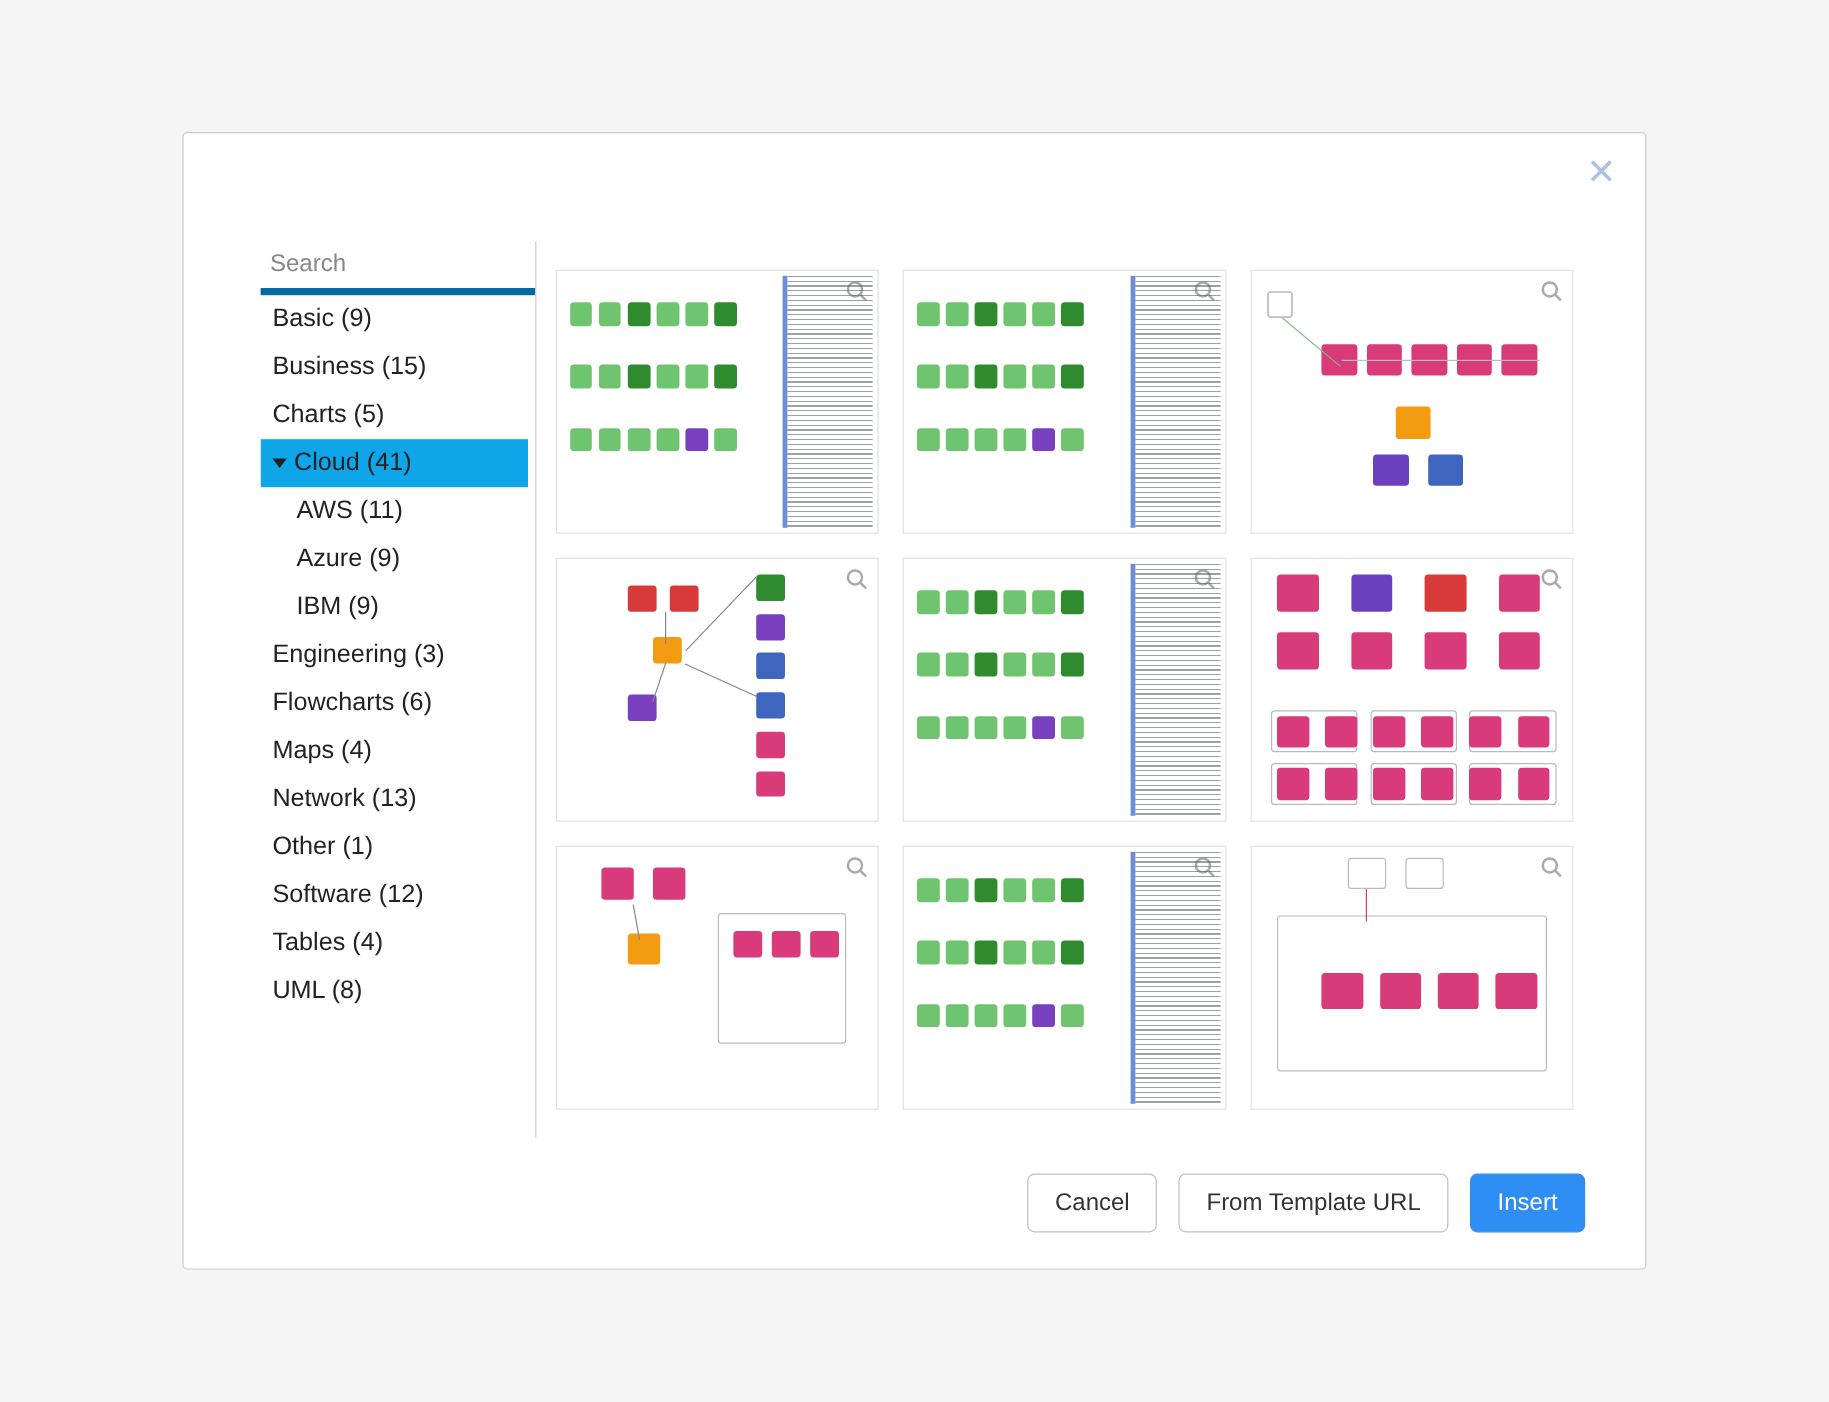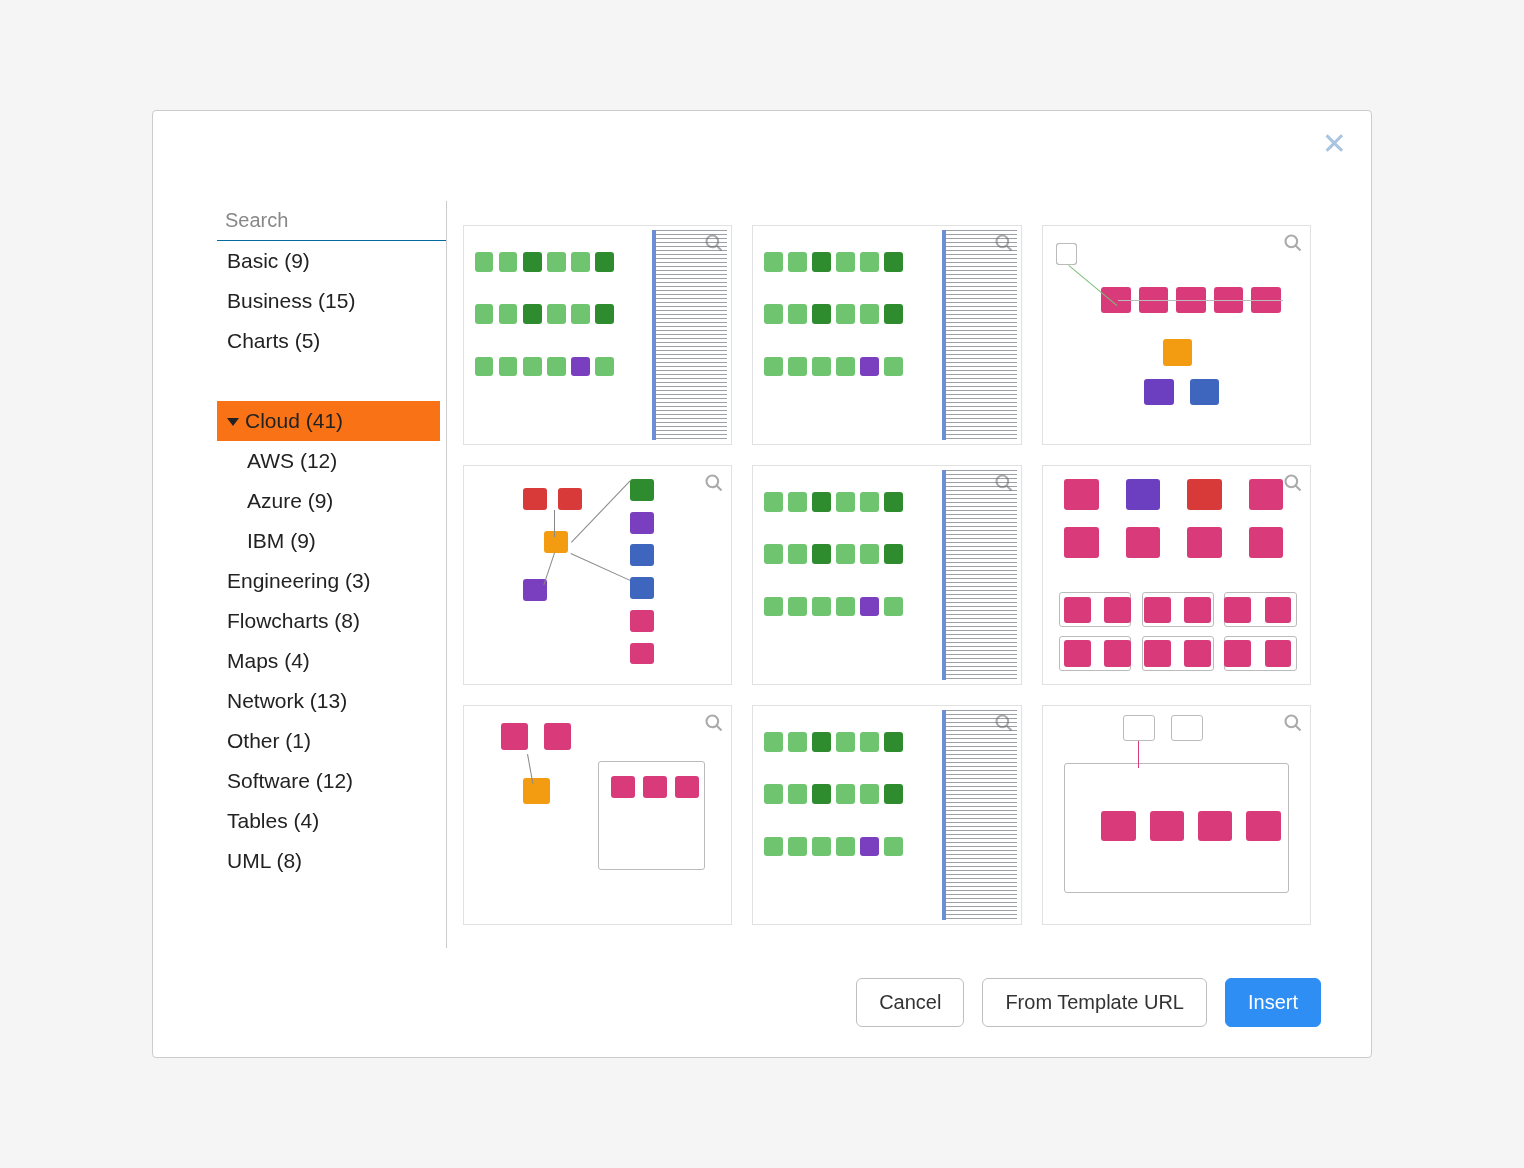--- a/index.html
+++ b/index.html
@@ -41,21 +41,21 @@
 .sidebar {
   width: 230px;
   flex-shrink: 0;
   border-right: 1px solid #ccc;
   position: relative;
   overflow: hidden;
 }
 .search-row {
   display: flex;
   align-items: center;
-  border-bottom: 1px solid #0369a1;
+  border-bottom: 6px solid #0369a1;
   padding: 4px 6px;
 }
 .search-input {
   flex: 1;
   border: none;
   outline: none;
   font-size: 20px;
   color: #333;
   background: transparent;
   padding: 4px 2px;
@@ -69,22 +69,21 @@
 .category-list::-webkit-scrollbar { width: 10px; }
 .category-list::-webkit-scrollbar-thumb { background: #c1c1c1; border-radius: 5px; }
 .cat-item {
   font-size: 21px;
   color: #222;
   padding: 8px 10px 8px 10px;
   cursor: pointer;
   white-space: nowrap;
 }
 .cat-item.selected {
-  background: #f97316;
-  margin-top: 40px;
+  background: #0ea5e9;
 }
 .cat-item .tri {
   display: inline-block;
   width: 0; height: 0;
   border-left: 6px solid transparent;
   border-right: 6px solid transparent;
   border-top: 8px solid #222;
   margin-right: 6px;
   vertical-align: 2px;
 }
@@ -184,25 +183,25 @@
     <div class="sidebar">
       <div class="search-row">
         <input class="search-input" placeholder="Search" style="">
 
       </div>
       <div class="category-list" id="category-list">
           <div class="cat-item"><span>Basic (9)</span></div>
           <div class="cat-item"><span>Business (15)</span></div>
           <div class="cat-item"><span>Charts (5)</span></div>
           <div class="cat-item selected"><span class="tri"></span><span>Cloud (41)</span></div>
-          <div class="cat-item cat-child"><span>AWS (12)</span></div>
+          <div class="cat-item cat-child"><span>AWS (11)</span></div>
           <div class="cat-item cat-child"><span>Azure (9)</span></div>
           <div class="cat-item cat-child"><span>IBM (9)</span></div>
           <div class="cat-item"><span>Engineering (3)</span></div>
-          <div class="cat-item"><span>Flowcharts (8)</span></div>
+          <div class="cat-item"><span>Flowcharts (6)</span></div>
           <div class="cat-item"><span>Maps (4)</span></div>
           <div class="cat-item"><span>Network (13)</span></div>
           <div class="cat-item"><span>Other (1)</span></div>
           <div class="cat-item"><span>Software (12)</span></div>
           <div class="cat-item"><span>Tables (4)</span></div>
           <div class="cat-item"><span>UML (8)</span></div>
         </div>
     </div>
 
     <div class="template-area">

